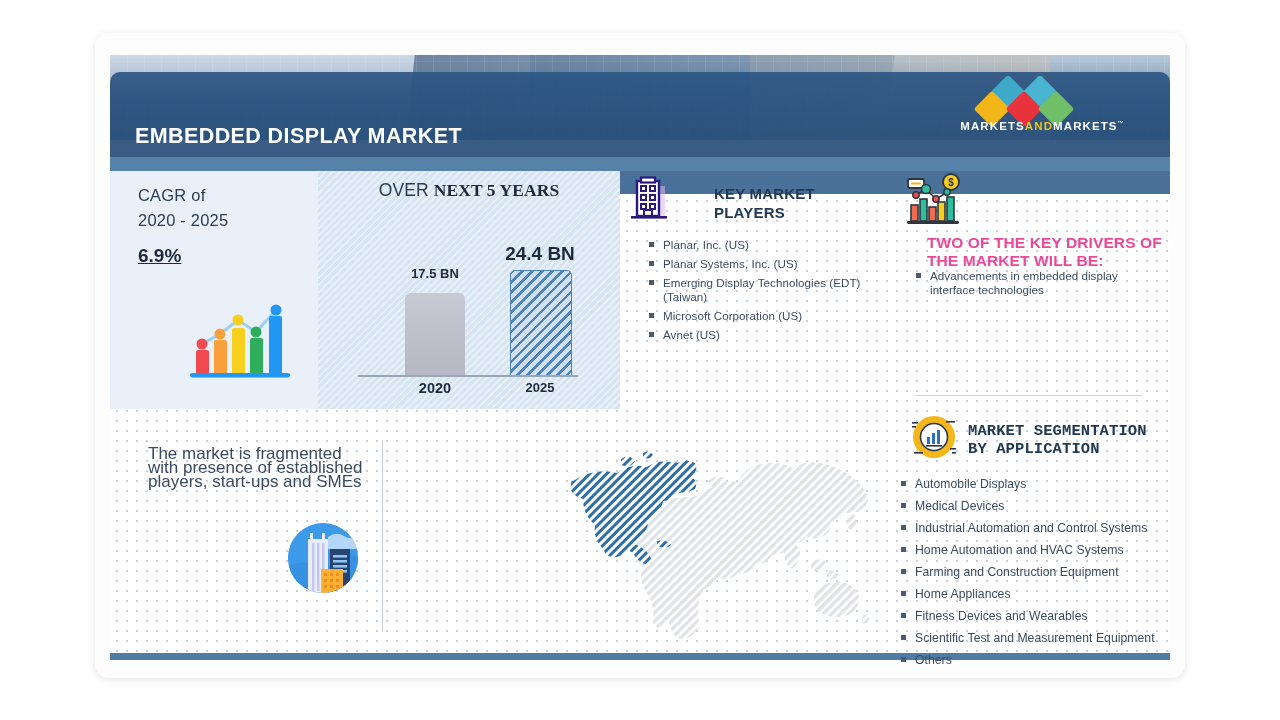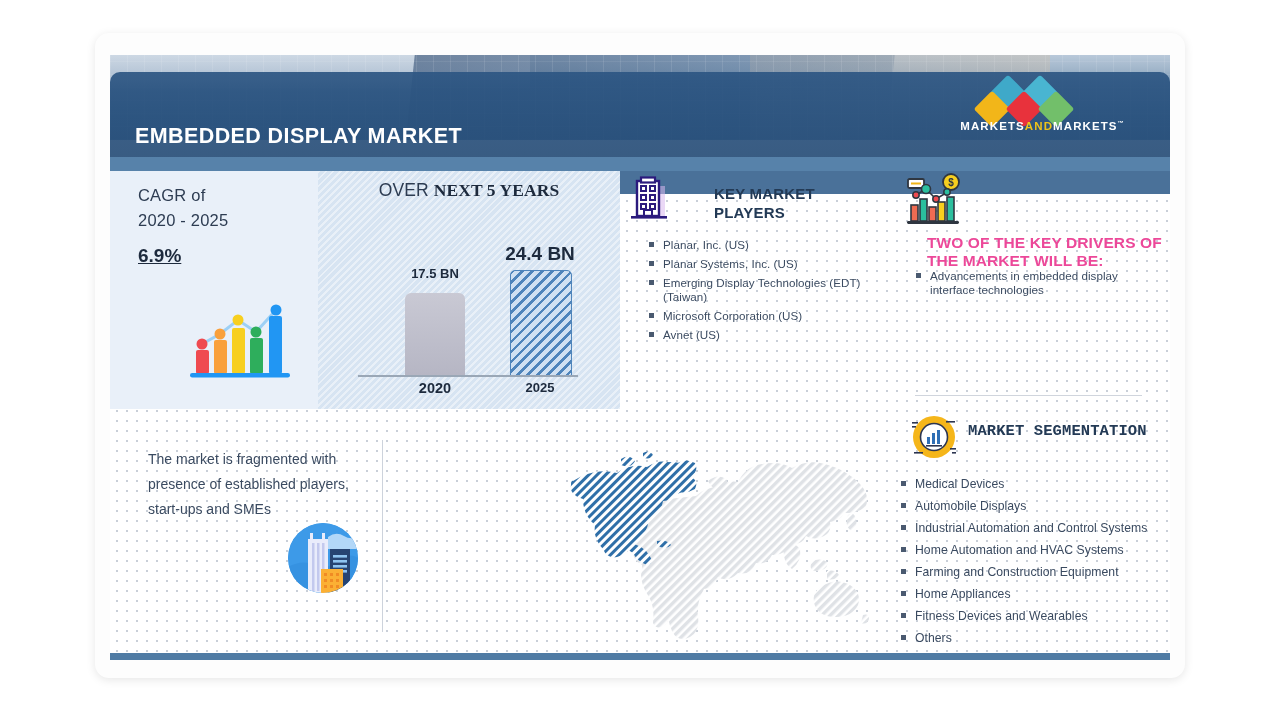--- a/index.html
+++ b/index.html
@@ -140,21 +140,21 @@
     position:relative;padding-left:15px;margin-bottom:5px;
     font-size:11.6px;color:#3a4a60;line-height:14px;letter-spacing:.05px;
   }
   ul.bl li:before{
     content:"";position:absolute;left:1px;top:4px;width:4.5px;height:4.5px;background:#4a5a70;
   }
   ul.bl.seg li{font-size:12.2px;margin-bottom:7px;line-height:15px;}
   ul.bl.drv li{margin-bottom:10px;line-height:14px;}
 
   
-  .fragText{position:absolute;left:148px;top:447px;width:225px;font-size:14px;color:#3a4a60;line-height:25px;}
+  .fragText{position:absolute;left:148px;top:447px;width:225px;font-size:17px;color:#3a4a60;line-height:14px;}
   .vdiv{position:absolute;left:382px;top:440px;width:1px;height:192px;background:#cdd3dc;}
   .cityIcon{position:absolute;left:288px;top:523px;width:70px;height:70px;border-radius:50%;overflow:hidden;background:#3d9ae8;}
 
   
   .naWrap{position:absolute;left:419px;top:453px;width:160px;}
   .naHead{font-size:11.5px;font-weight:bold;color:#2f77b5;letter-spacing:.3px;line-height:14px;}
   .naBody{font-size:11.8px;font-weight:bold;color:#1d2a3d;letter-spacing:.1px;line-height:14.5px;}
 
   
   .map{position:absolute;left:565px;top:437px;width:330px;height:210px;}
@@ -298,30 +298,32 @@
       <rect x="4" y="10" width="6" height="1.6" fill="#2c3550"></rect>
       <rect x="4" y="14" width="4" height="1.6" fill="#2c3550"></rect>
       <rect x="42" y="36" width="6" height="1.6" fill="#2c3550"></rect>
       <rect x="44" y="40" width="4" height="1.6" fill="#2c3550"></rect>
       <rect x="6" y="40" width="9" height="1.6" fill="#2c3550"></rect>
       <rect x="38" y="9" width="9" height="1.6" fill="#2c3550"></rect>
     </svg>
   </div>
   <div class="segTitle">
     <div>MARKET SEGMENTATION</div>
+    <div>BY APPLICATION</div>
   </div>
   <div class="segList">
     <ul class="bl seg">
+      <li>Automobile Displays</li>
       <li>Medical Devices</li>
-      <li>Automobile Displays</li>
       <li>Industrial Automation and Control Systems</li>
       <li>Home Automation and HVAC Systems</li>
       <li>Farming and Construction Equipment</li>
       <li>Home Appliances</li>
       <li>Fitness Devices and Wearables</li>
+      <li>Scientific Test and Measurement Equipment</li>
       <li>Others</li>
     </ul>
   </div>
 
   <div class="fragText">The market is fragmented with presence of established players, start-ups and SMEs</div>
   <div class="vdiv"></div>
 
   <div class="cityIcon">
     <svg width="70" height="70" viewBox="0 0 70 70">
       <circle cx="35" cy="35" r="35" fill="#3d9ae8"></circle>

